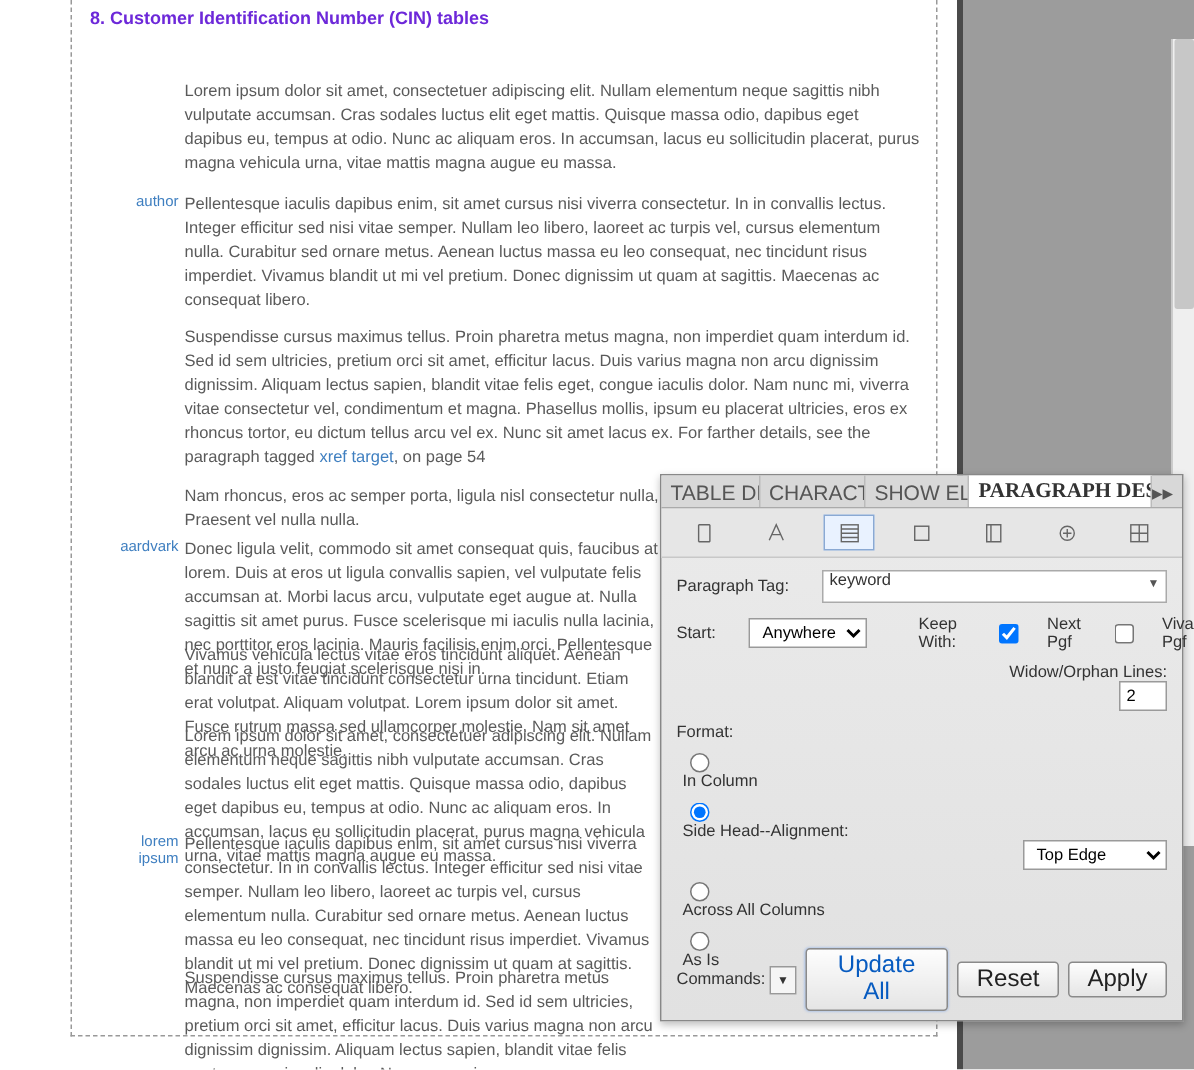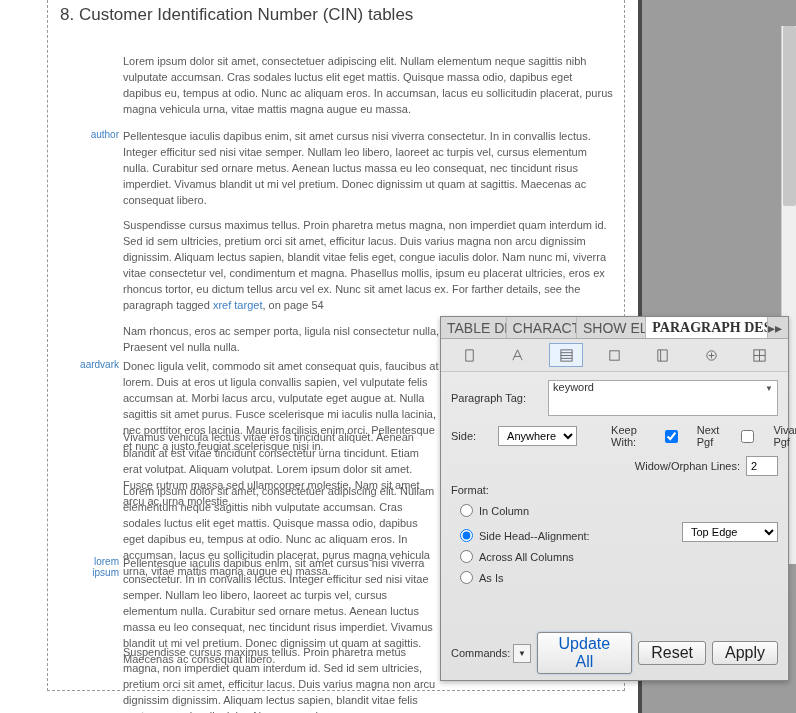--- a/index.html
+++ b/index.html
@@ -27,23 +27,23 @@
     width: 578px;
     height: 691px;
     border-left: 1px dashed #999;
     border-right: 1px dashed #999;
     border-bottom: 1px dashed #999;
   }
   .heading {
     position: absolute;
     top: 5px;
     left: 60px;
-    color: #404040;
-    font-size: 17px;
-    font-weight: normal;
+    color: #6d28d9;
+    font-size: 12px;
+    font-weight: bold;
   }
   .body-text {
     position: absolute;
     left: 123px;
     width: 490px;
     font-size: 11px;
     line-height: 1.45;
     color: #5a5a5a;
     text-align: left;
   }
@@ -165,38 +165,39 @@
   select, input[type="text"] {
     border: 1px solid #9a9a9a;
     background: #fff;
     font-size: 11px;
     padding: 2px 4px;
     height: 20px;
   }
   .tag-select {
     flex: 1;
     border: 1px solid #aaa;
-    height: 36px;
+    height: 22px;
     position: relative;
     background: #fff;
   }
   .tag-select .arrow {
     position: absolute;
     right: 4px; top: 3px;
     font-size: 8px;
     color: #555;
   }
   .radio-list {
     margin: 4px 0 6px 4px;
   }
   .radio-list label {
     display: flex;
-    align-items: flex-end;
+    align-items: flex-start;
     margin: 5px 0;
     color: #333;
+    flex-direction: column;
   }
   .radio-list input { margin-right: 6px; }
   .side-align-row {
     display: flex;
     align-items: center;
   }
   .side-align-select {
     margin-left: auto;
     width: 96px;
   }
@@ -227,21 +228,21 @@
     border-radius: 3px;
     font-size: 16px;
     padding: 2px 12px;
     margin-left: 6px;
     color: #222;
     cursor: pointer;
   }
   .btn.primary { color: #075bc0; box-shadow: 0 0 2px rgba(0,100,255,.4); }
   .keep-with-row { display: flex; align-items: center; }
   .keep-with-row .chk { margin: 0 3px 0 6px; }
-  .widow-row { display: flex; justify-content: flex-end; align-items: center; margin-bottom: 8px;}
+  .widow-row { display: flex; justify-content: flex-end; align-items: flex-end; margin-bottom: 8px; flex-direction: column;}
   .widow-row input { width: 32px; margin-left: 6px; }
 </style>
 </head>
 <body>
 
 <div class="document-area">
   <div class="page-outline"></div>
 
   <div class="heading">8. Customer Identification Number (CIN) tables</div>
 
@@ -333,21 +334,21 @@
   <div class="panel-body">
     <div class="form-row">
       <span class="lbl">Paragraph Tag:</span>
       <div class="tag-select">
         <span style="padding-left:4px">keyword</span>
         <span class="arrow">▼</span>
       </div>
     </div>
 
     <div class="form-row keep-with-row">
-      <span class="lbl">Side:</span>
+      <span class="lbl">Start:</span>
       <select style="width:90px"><option>Anywhere</option></select>
       <span style="margin-left:18px" class="lbl">Keep With:</span>
       <input type="checkbox" class="chk" checked="" style="">
       <span>Next Pgf</span>
       <input type="checkbox" class="chk" style="">
       <span>Vivamus Pgf</span>
     </div>
 
     <div class="widow-row">
       <span class="lbl">Widow/Orphan Lines:</span>

